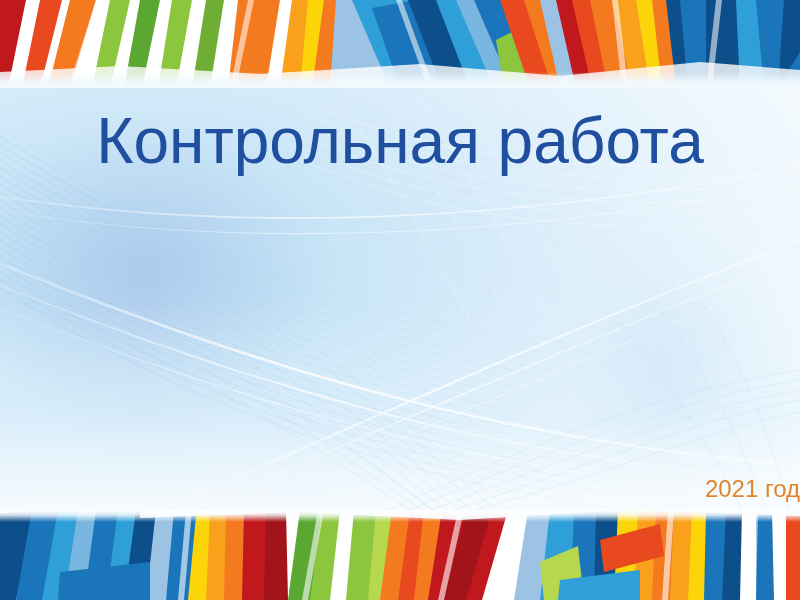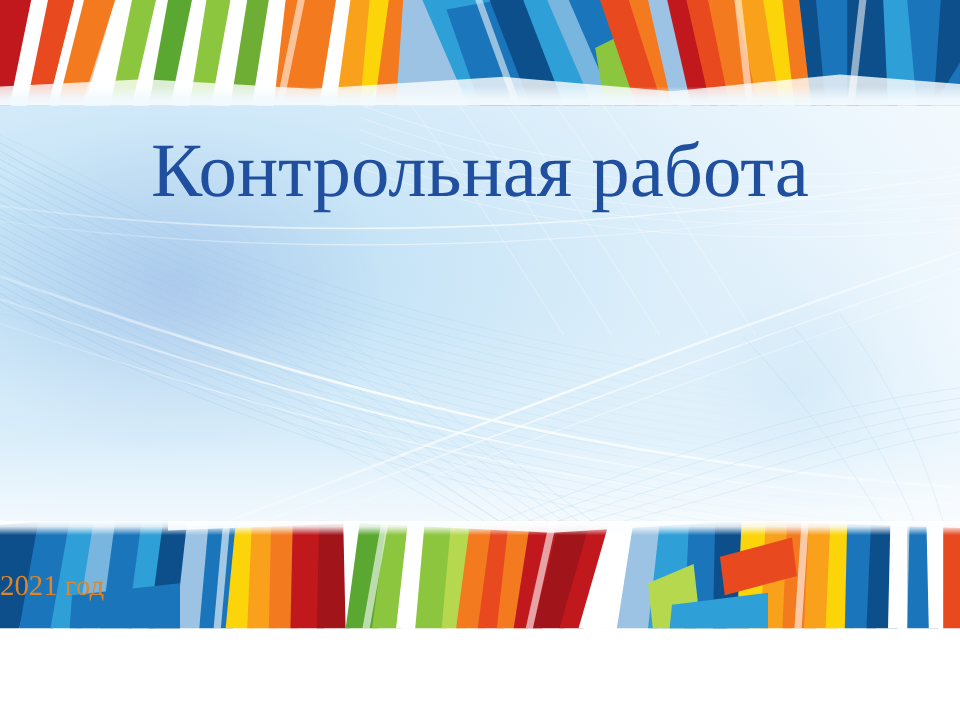--- a/index.html
+++ b/index.html
@@ -3,24 +3,24 @@
 <meta charset="utf-8">
 <style>
   html, body {
     margin: 0;
     padding: 0;
     background: #ffffff;
   }
   #slide {
     position: relative;
     width: 800px;
-    height: 524px;
+    height: 600px;
     overflow: hidden;
     background: #ffffff;
-    font-family: Liberation Serif, serif;
+    font-family: Liberation Sans, sans-serif;
   }
 
   
   .bg-base {
     position: absolute;
     inset: 0;
     background:
       radial-gradient(120% 90% at 18% 44%, #b6dcf4 0%, #cfe8f8 28%, #e6f3fc 55%, #f4fafe 76%, #ffffff 100%),
       linear-gradient(to bottom, #f2fafe 0%, #ddeffb 38%, #eaf6fd 70%, #ffffff 100%);
   }
@@ -108,21 +108,21 @@
     line-height: 1.2;
     font-weight: 400;
     color: #16294b;
     white-space: nowrap;
   }
   .year {
     position: absolute;
     left: 0;
     right: 0;
     top: 475px;
-    text-align: left;
+    text-align: right;
     font-size: 24px;
     line-height: 1.2;
     font-weight: 400;
     color: #e08529;
     white-space: nowrap;
   }
 </style>
 </head>
 <body>
 

